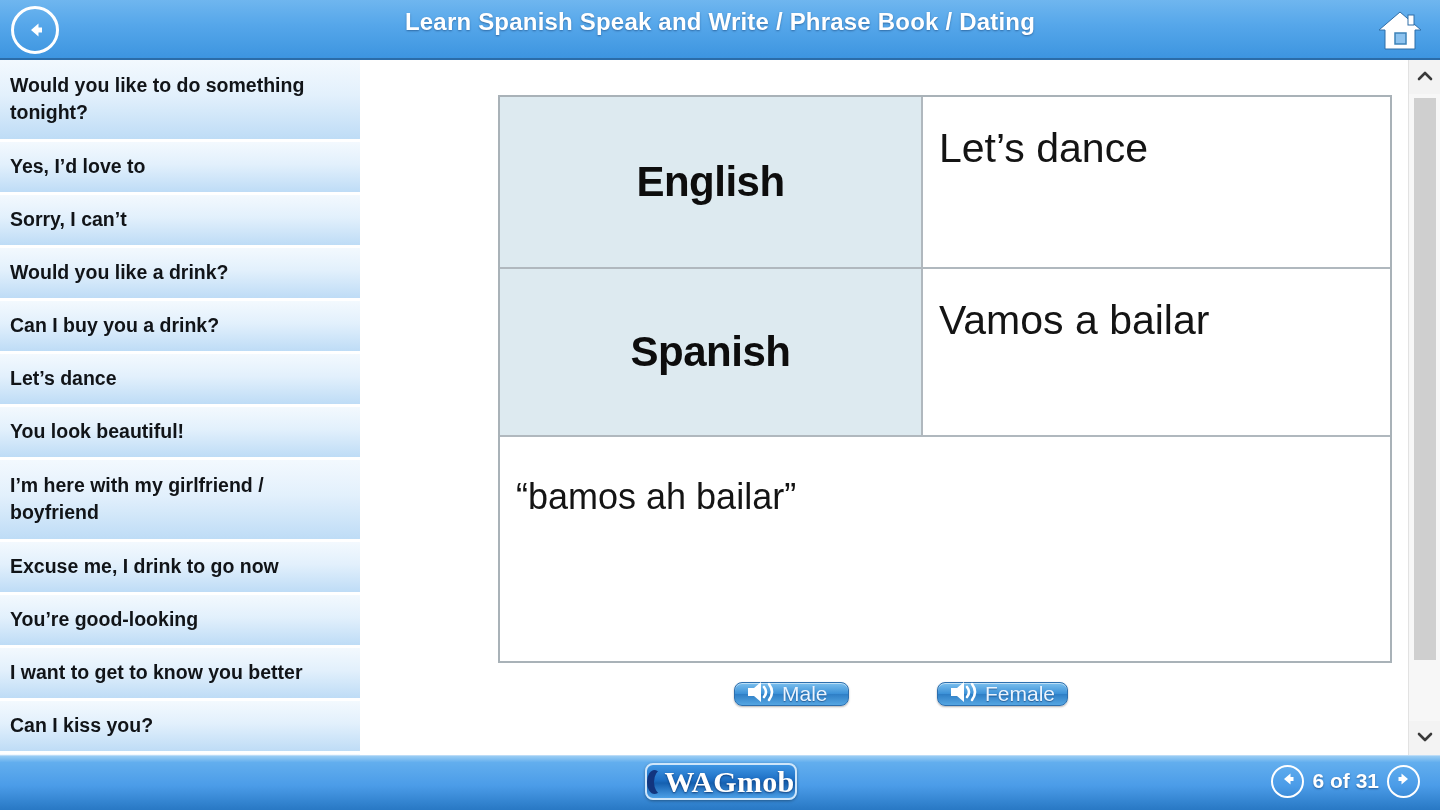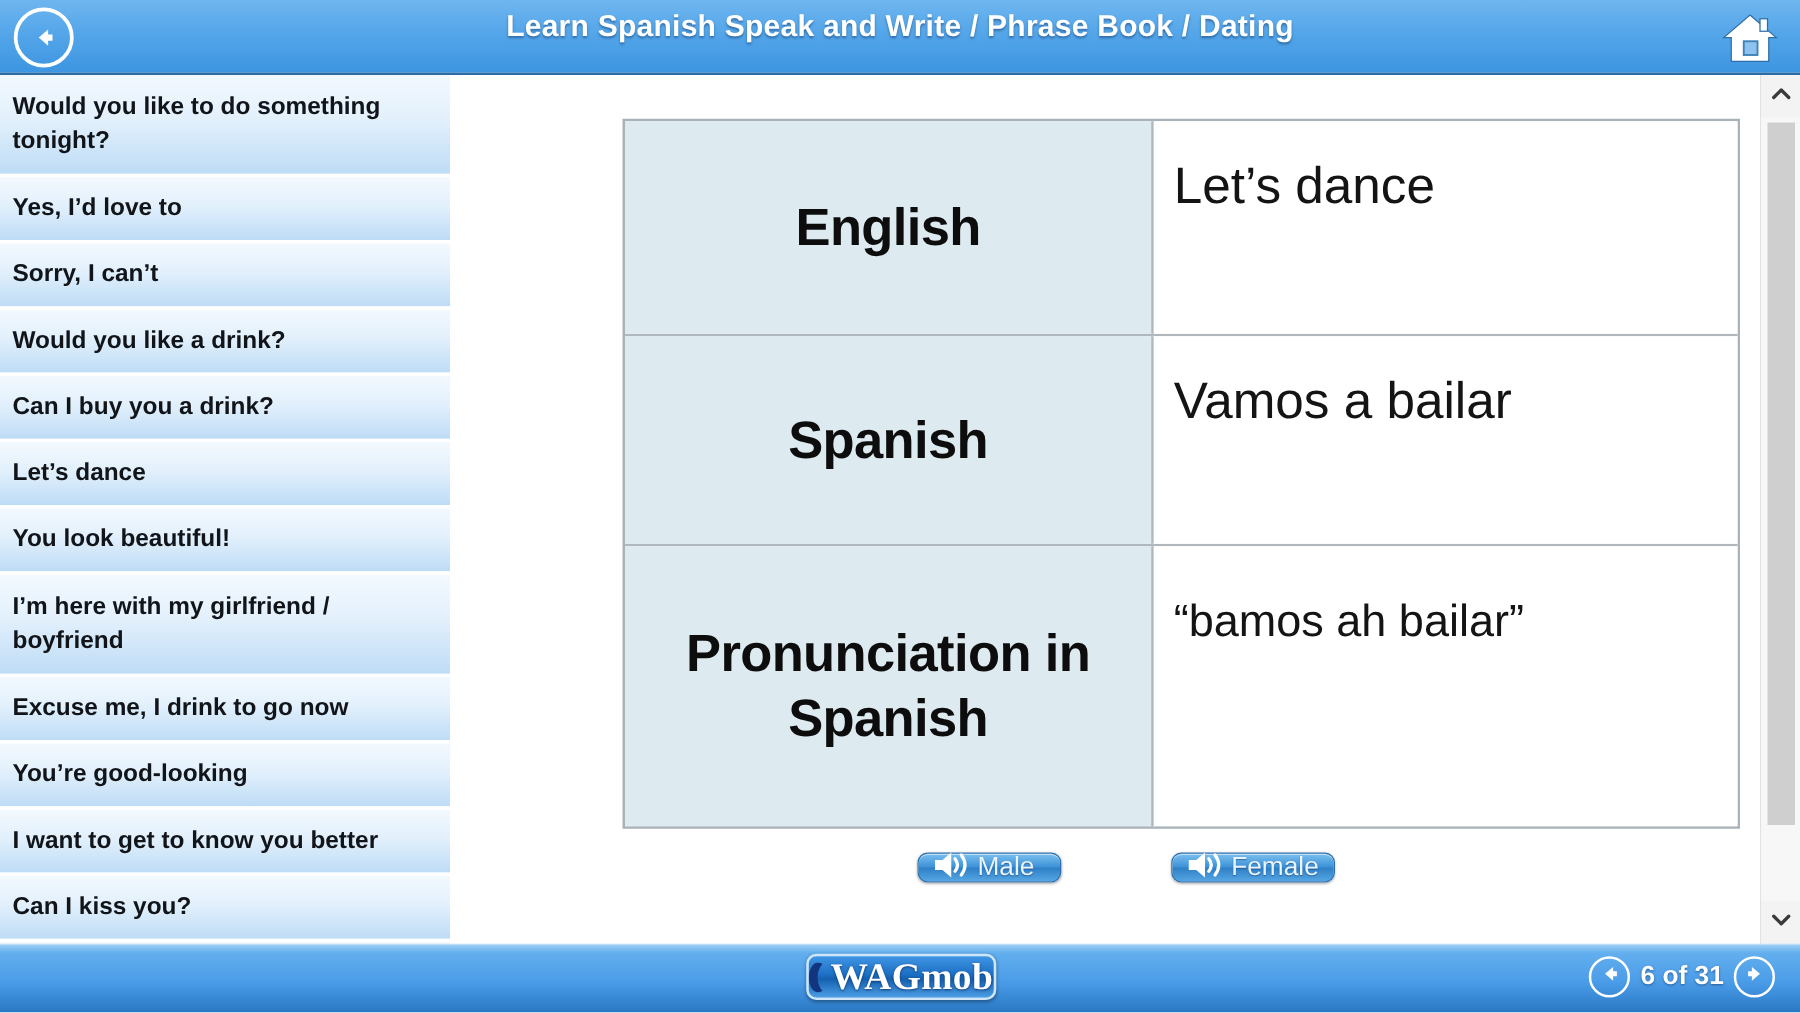--- a/index.html
+++ b/index.html
@@ -229,21 +229,20 @@
         <div class="pcell-label">English</div>
         <div class="pcell-value">Let’s dance</div>
       </div>
 
       <div class="prow r2">
         <div class="pcell-label">Spanish</div>
         <div class="pcell-value">Vamos a bailar</div>
       </div>
 
       <div class="prow r3">
-        <div class="pcell-label">Pronunciation in Spanish</div>
         <div class="pcell-value">“bamos ah bailar”</div>
       </div>
 
     </div>
 
     <div class="audio-row">
       <div class="audio-btn">
         <span>
           <svg width="34" height="26" viewBox="0 0 34 26">
             <path d="M3 9 L9 9 L16 3 L16 23 L9 17 L3 17 Z" fill="#ffffff"></path>

